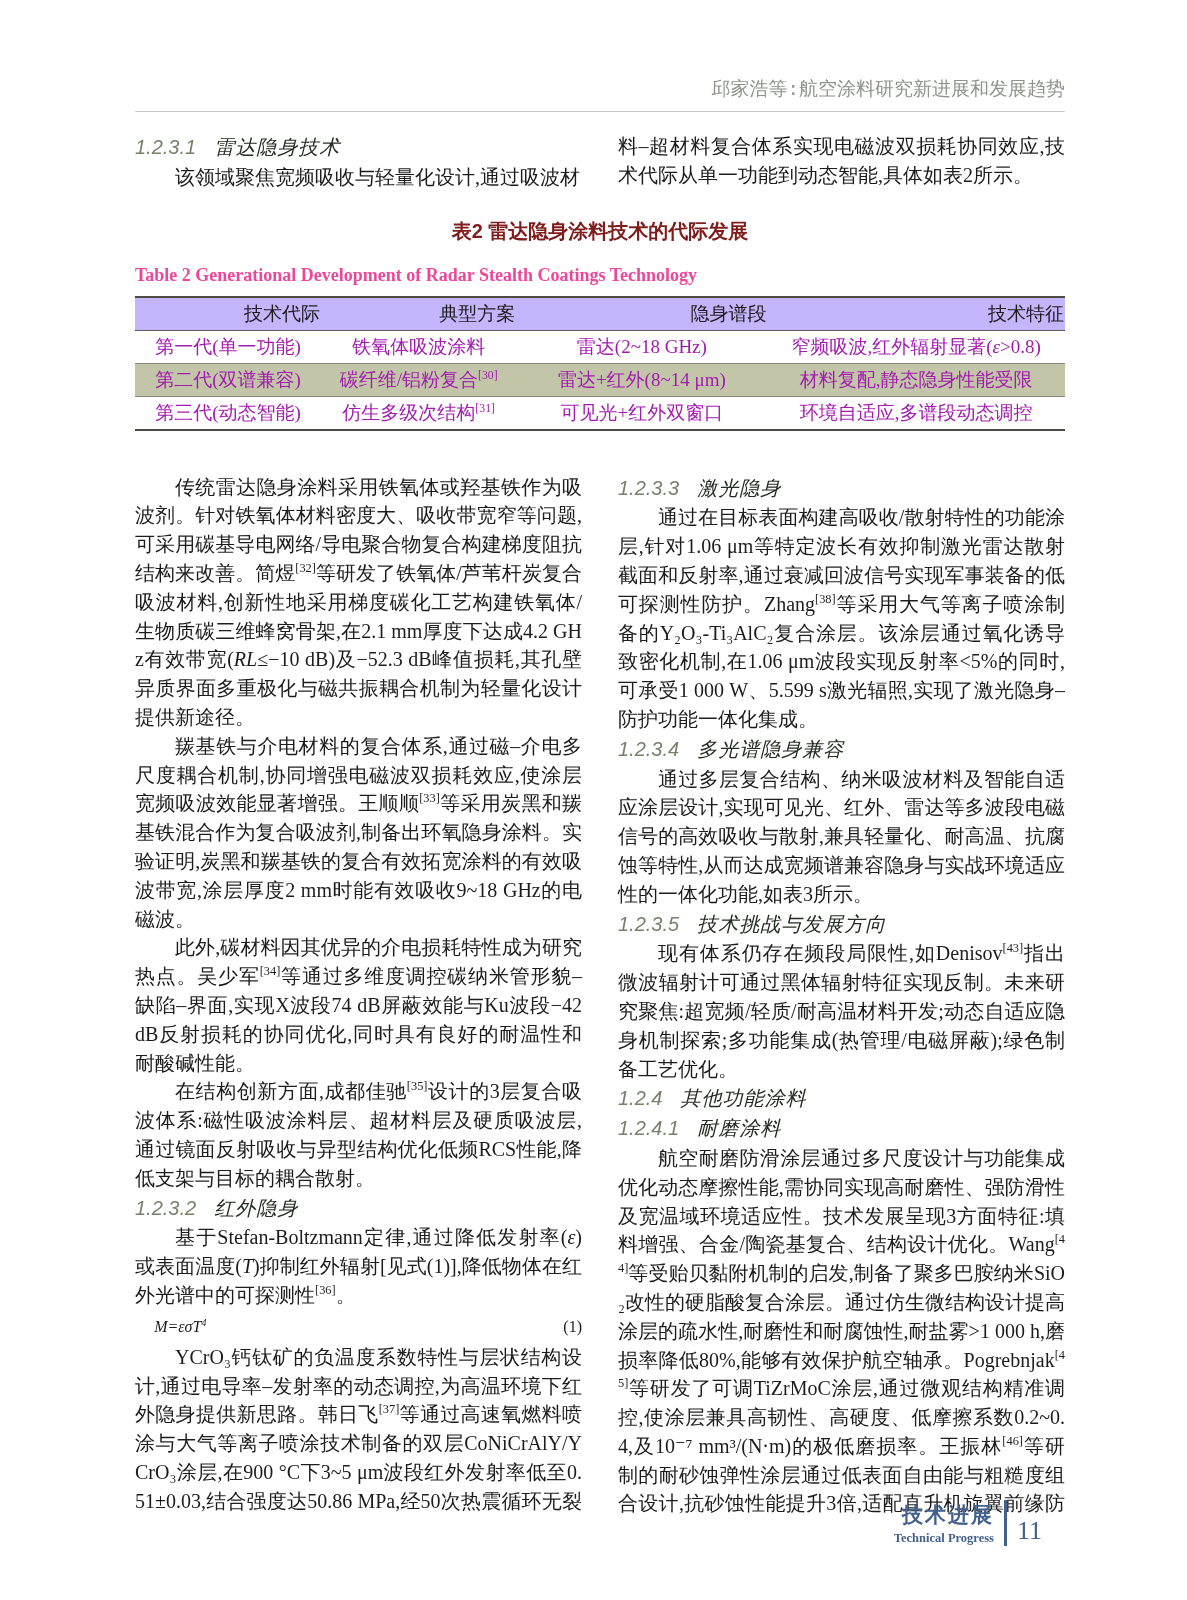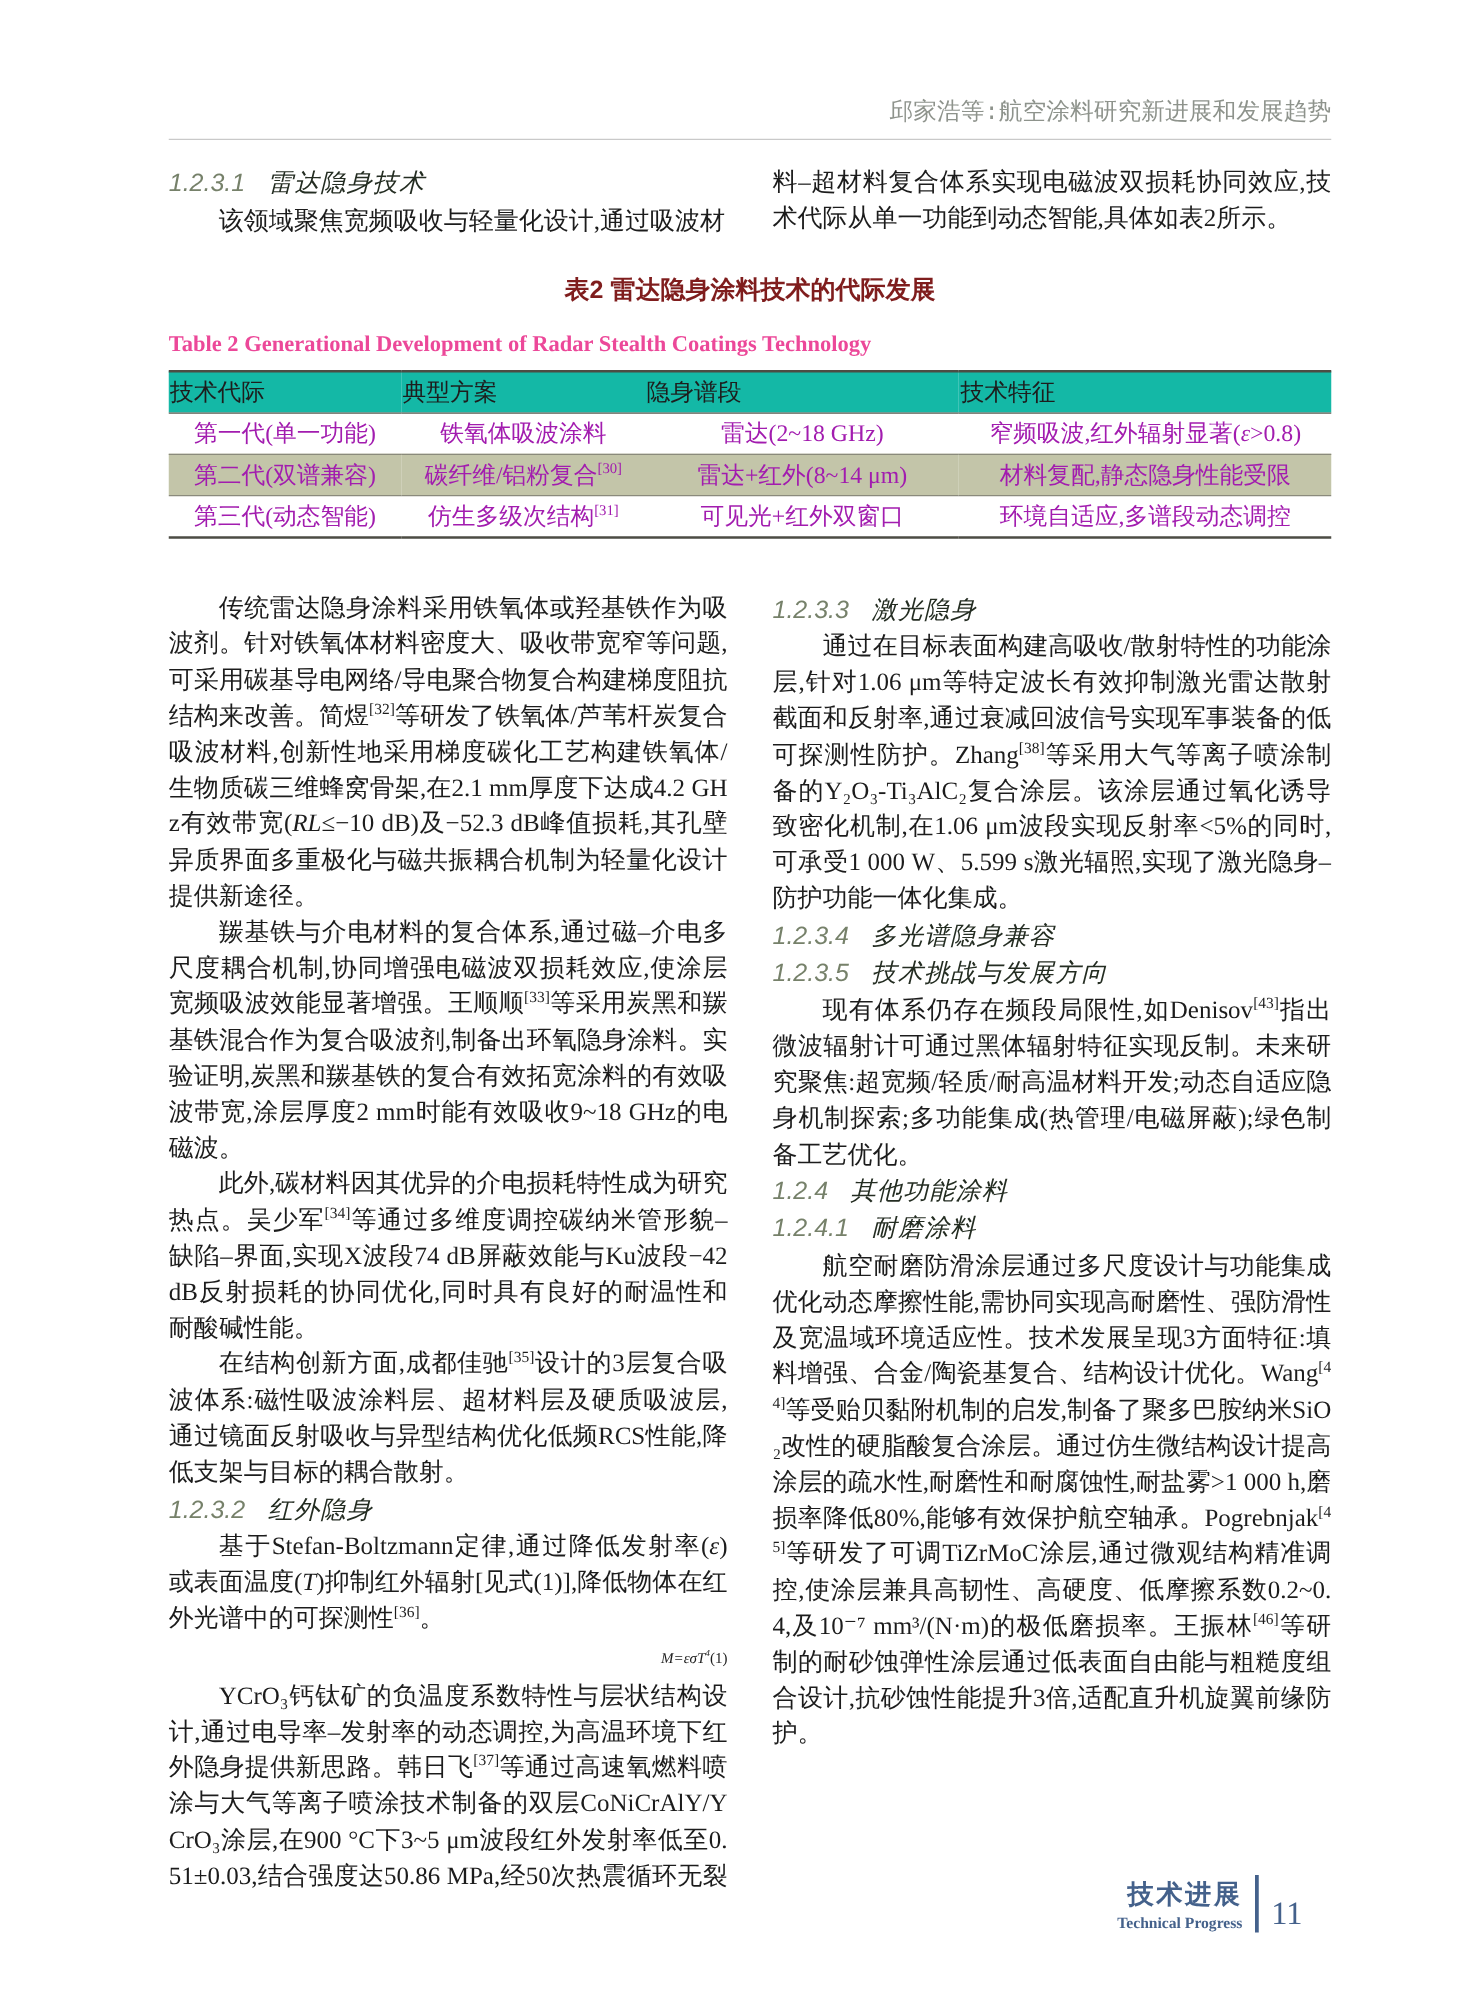--- a/index.html
+++ b/index.html
@@ -45,22 +45,22 @@
     font-size:20px;
     line-height:28.8px;
     margin:1px 0;
     color:#242d22;
     font-style:italic;
   }
   .sec-num{color:#76816a;margin-right:18px;}
   .sec-title{color:#242d22;letter-spacing:1px;}
   
   .formula{
-    display:flex;justify-content:flex-end;align-items:baseline;
-    font-size:12px;line-height:29px;margin:2px 0;
+    display:flex;justify-content:space-between;align-items:baseline;
+    font-size:16px;line-height:29px;margin:2px 0;
     padding-left:1.2em;
   }
   .f-expr{font-style:italic;}
   .f-expr sup{font-style:italic;}
   .f-tag{font-style:normal;}
   
   .table-wrap{margin:22px 122px 0 135px;}
   .tbl-caption-zh{
     text-align:center;font-size:20px;font-weight:bold;
     font-family:"Liberation Sans","DejaVu Sans",sans-serif;
@@ -70,23 +70,23 @@
     text-align:left;font-size:18px;font-weight:bold;
     font-family:"Liberation Serif","DejaVu Serif",serif;
     color:#ec4899;margin-top:20px;
   }
   table.gen-table{
     width:100%;border-collapse:collapse;margin-top:10px;
     border-top:2px solid #4c4c44;border-bottom:2px solid #4c4c44;
     font-size:19px;
   }
   table.gen-table th{
-    background:#14b8a6;
+    background:#c4b5fd;
     font-weight:normal;color:#1d1d1d;
-    height:30px;text-align:left;
+    height:30px;text-align:right;
     border-bottom:1px solid #5c5c52;
   }
   table.gen-table td{
     height:30px;text-align:center;color:#a21caf;
     border-bottom:1px solid #8a8a7c;
     margin-top:44px;
   }
   table.gen-table tr:last-child td{border-bottom:none;}
   table.gen-table tr.band td{background:#c3c5a9;}
   
@@ -188,20 +188,21 @@
     </div>
 
     <div class="col">
       <div class="sec-head">
         <span class="sec-num">1.2.3.3</span><span class="sec-title">激光隐身</span>
       </div>
       <p class="para">通过在目标表面构建高吸收/散射特性的功能涂层,针对1.06 μm等特定波长有效抑制激光雷达散射截面和反射率,通过衰减回波信号实现军事装备的低可探测性防护。Zhang<sup>[38]</sup>等采用大气等离子喷涂制备的Y₂O₃-Ti₃AlC₂复合涂层。该涂层通过氧化诱导致密化机制,在1.06 μm波段实现反射率&lt;5%的同时,可承受1 000 W、5.599 s激光辐照,实现了激光隐身–防护功能一体化集成。</p>
       <div class="sec-head">
         <span class="sec-num">1.2.3.4</span><span class="sec-title">多光谱隐身兼容</span>
       </div>
+      <p class="para">通过多层复合结构、纳米吸波材料及智能自适应涂层设计,实现可见光、红外、雷达等多波段电磁信号的高效吸收与散射,兼具轻量化、耐高温、抗腐蚀等特性,从而达成宽频谱兼容隐身与实战环境适应性的一体化功能,如表3所示。</p>
       <div class="sec-head">
         <span class="sec-num">1.2.3.5</span><span class="sec-title">技术挑战与发展方向</span>
       </div>
       <p class="para">现有体系仍存在频段局限性,如Denisov<sup>[43]</sup>指出微波辐射计可通过黑体辐射特征实现反制。未来研究聚焦:超宽频/轻质/耐高温材料开发;动态自适应隐身机制探索;多功能集成(热管理/电磁屏蔽);绿色制备工艺优化。</p>
       <div class="sec-head">
         <span class="sec-num">1.2.4</span><span class="sec-title">其他功能涂料</span>
       </div>
       <div class="sec-head">
         <span class="sec-num">1.2.4.1</span><span class="sec-title">耐磨涂料</span>
       </div>

